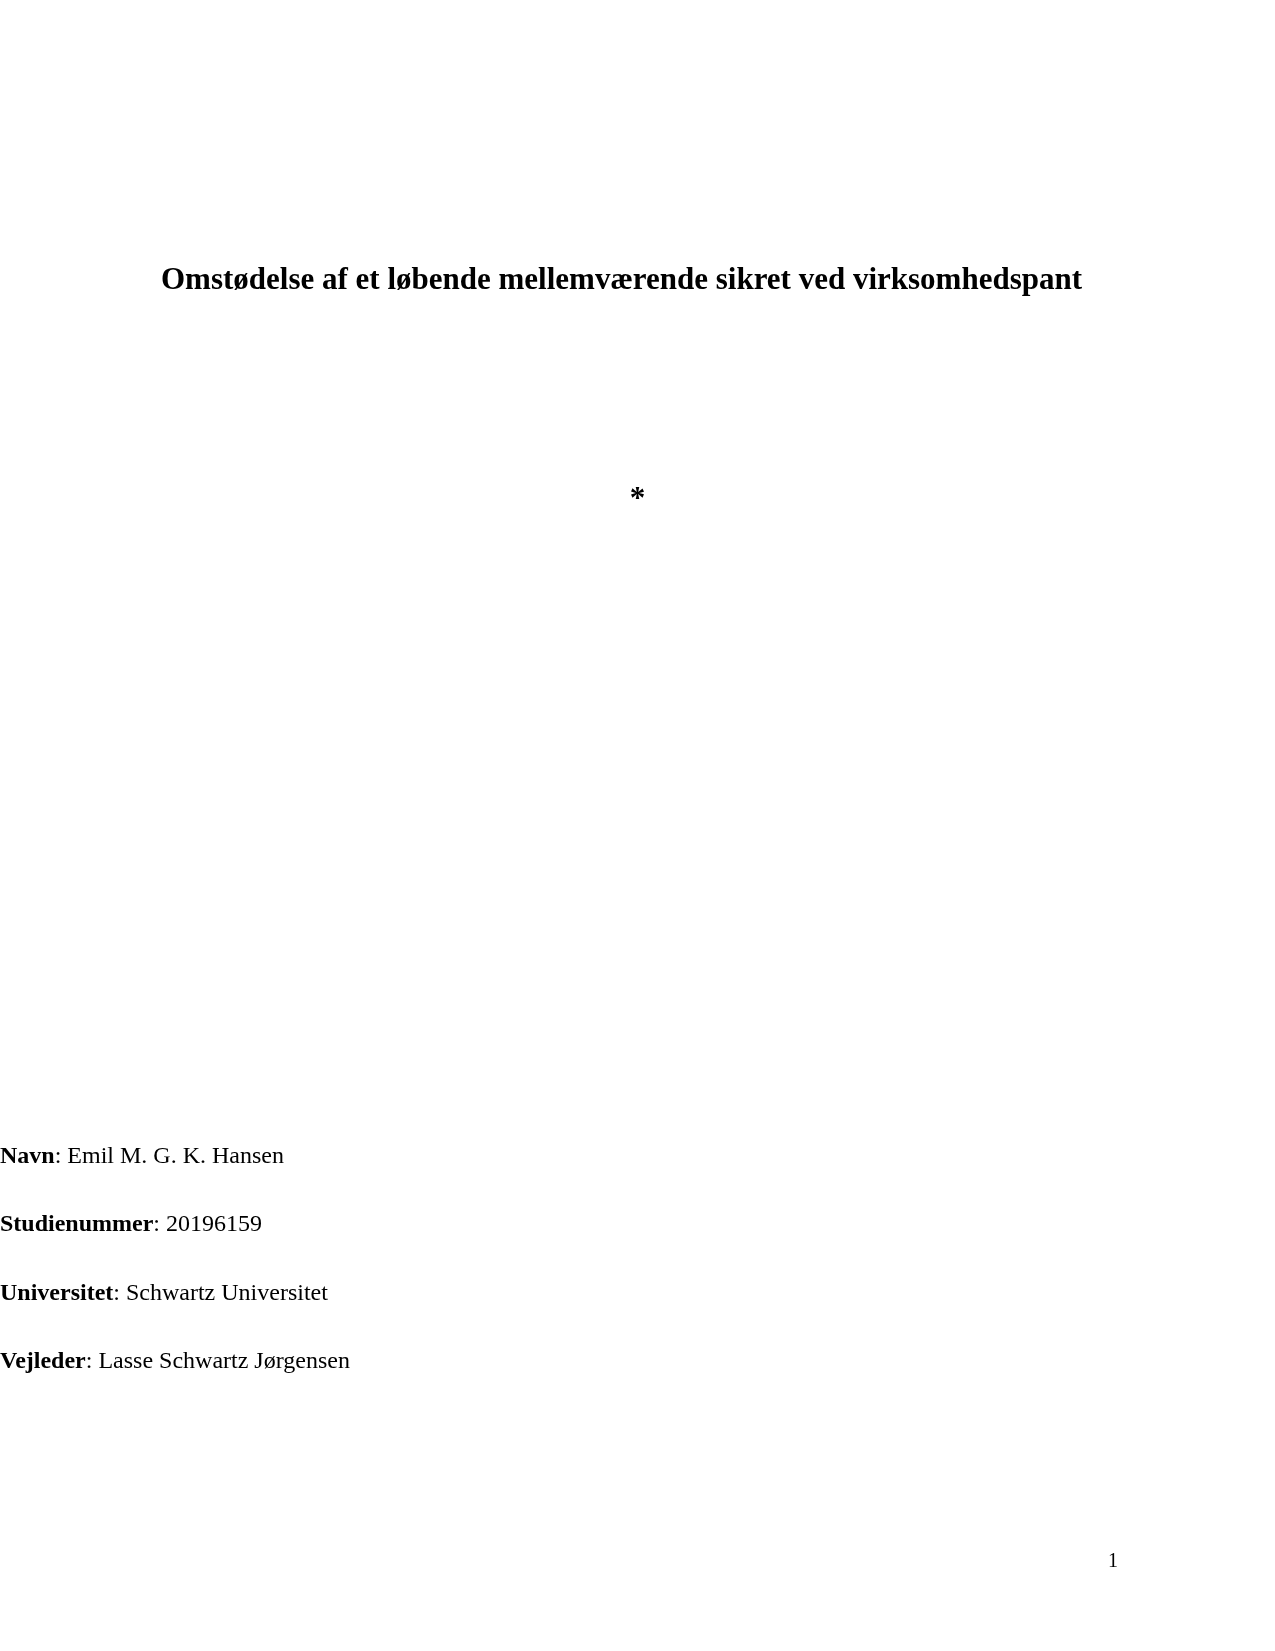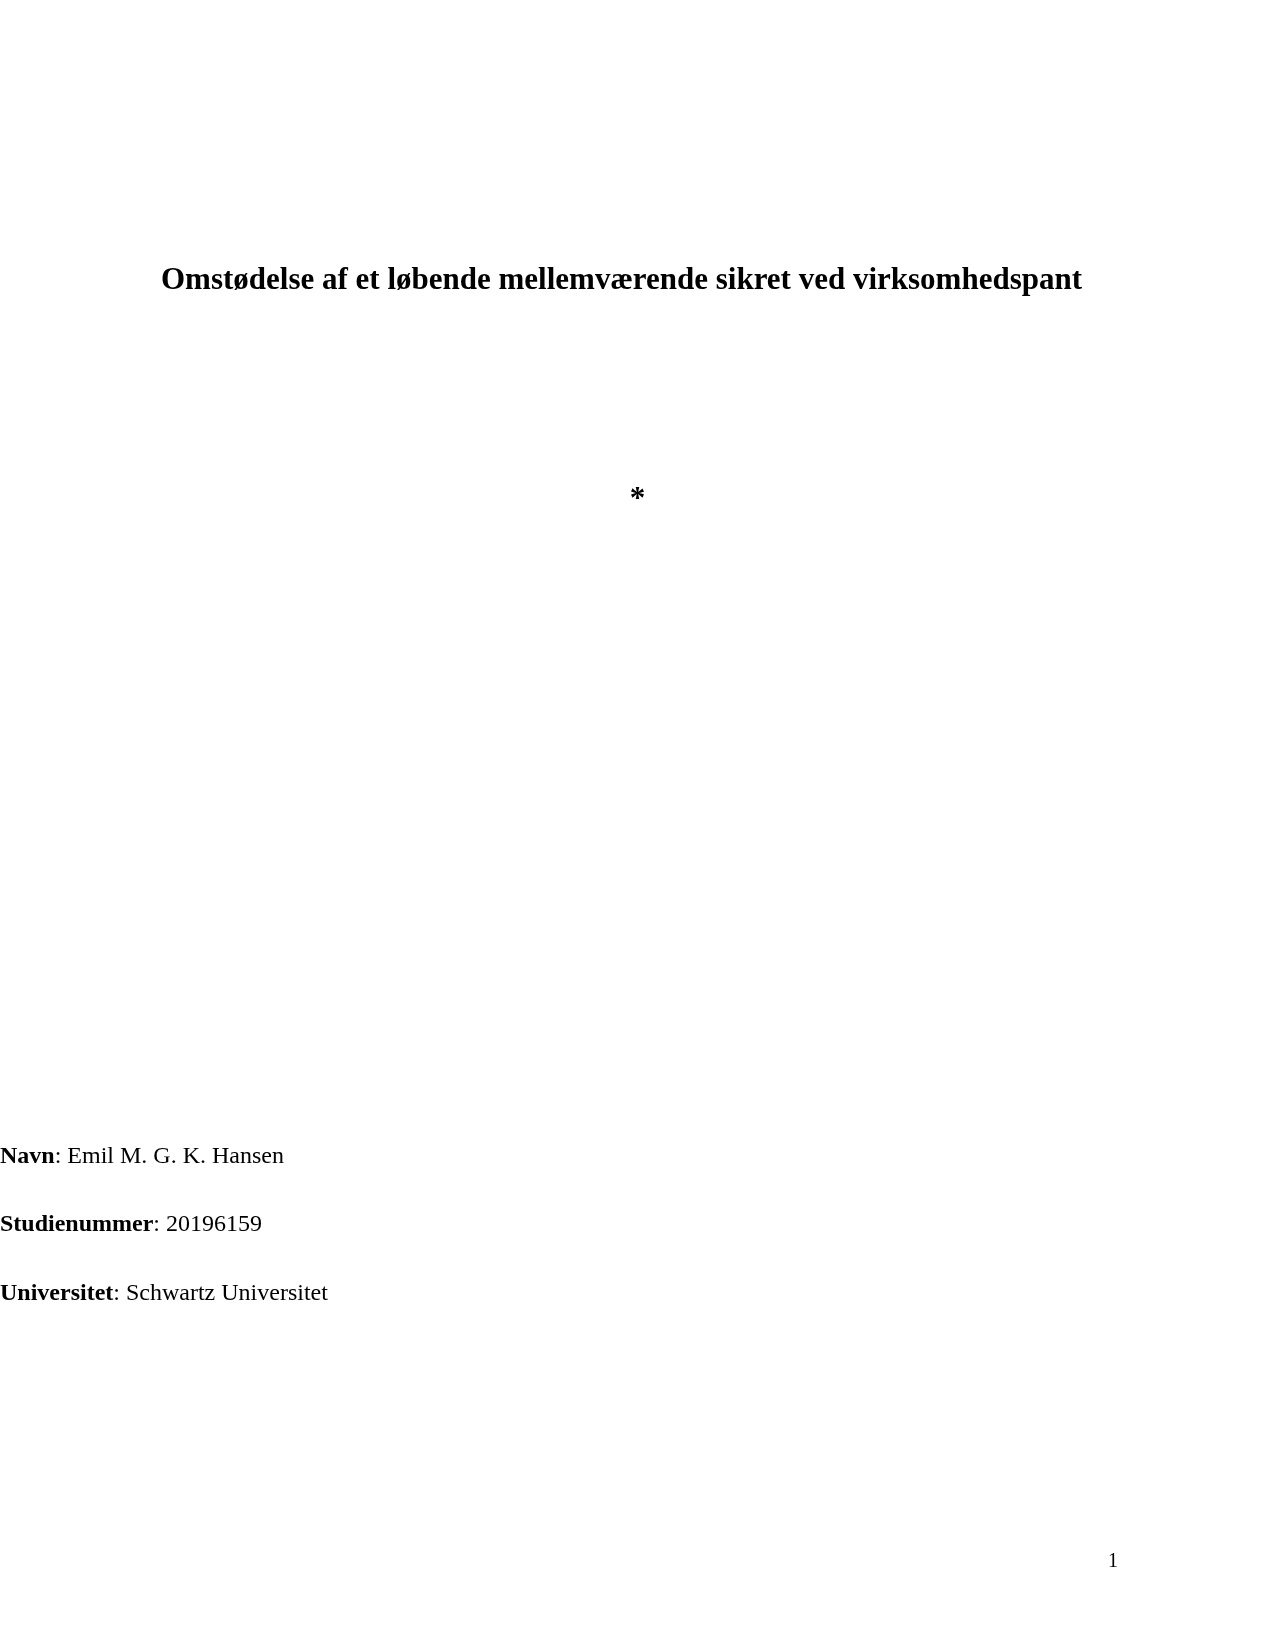--- a/index.html
+++ b/index.html
@@ -76,17 +76,20 @@
   <div class="meta">
     <div class="meta-row">
       <span class="meta-label">Navn</span><span>: </span><span>Emil M. G. K. Hansen</span>
     </div>
     <div class="meta-row">
       <span class="meta-label">Studienummer</span><span>: </span><span>20196159</span>
     </div>
     <div class="meta-row">
       <span class="meta-label">Universitet</span><span>: </span><span>Schwartz Universitet</span>
     </div>
+    <div class="meta-row">
+      <span class="meta-label">Vejleder</span><span>: </span><span>Lasse Schwartz Jørgensen</span>
+    </div>
   </div>
 
   <div class="page-number">1</div>
 
 </div>
 
 </body></html>

